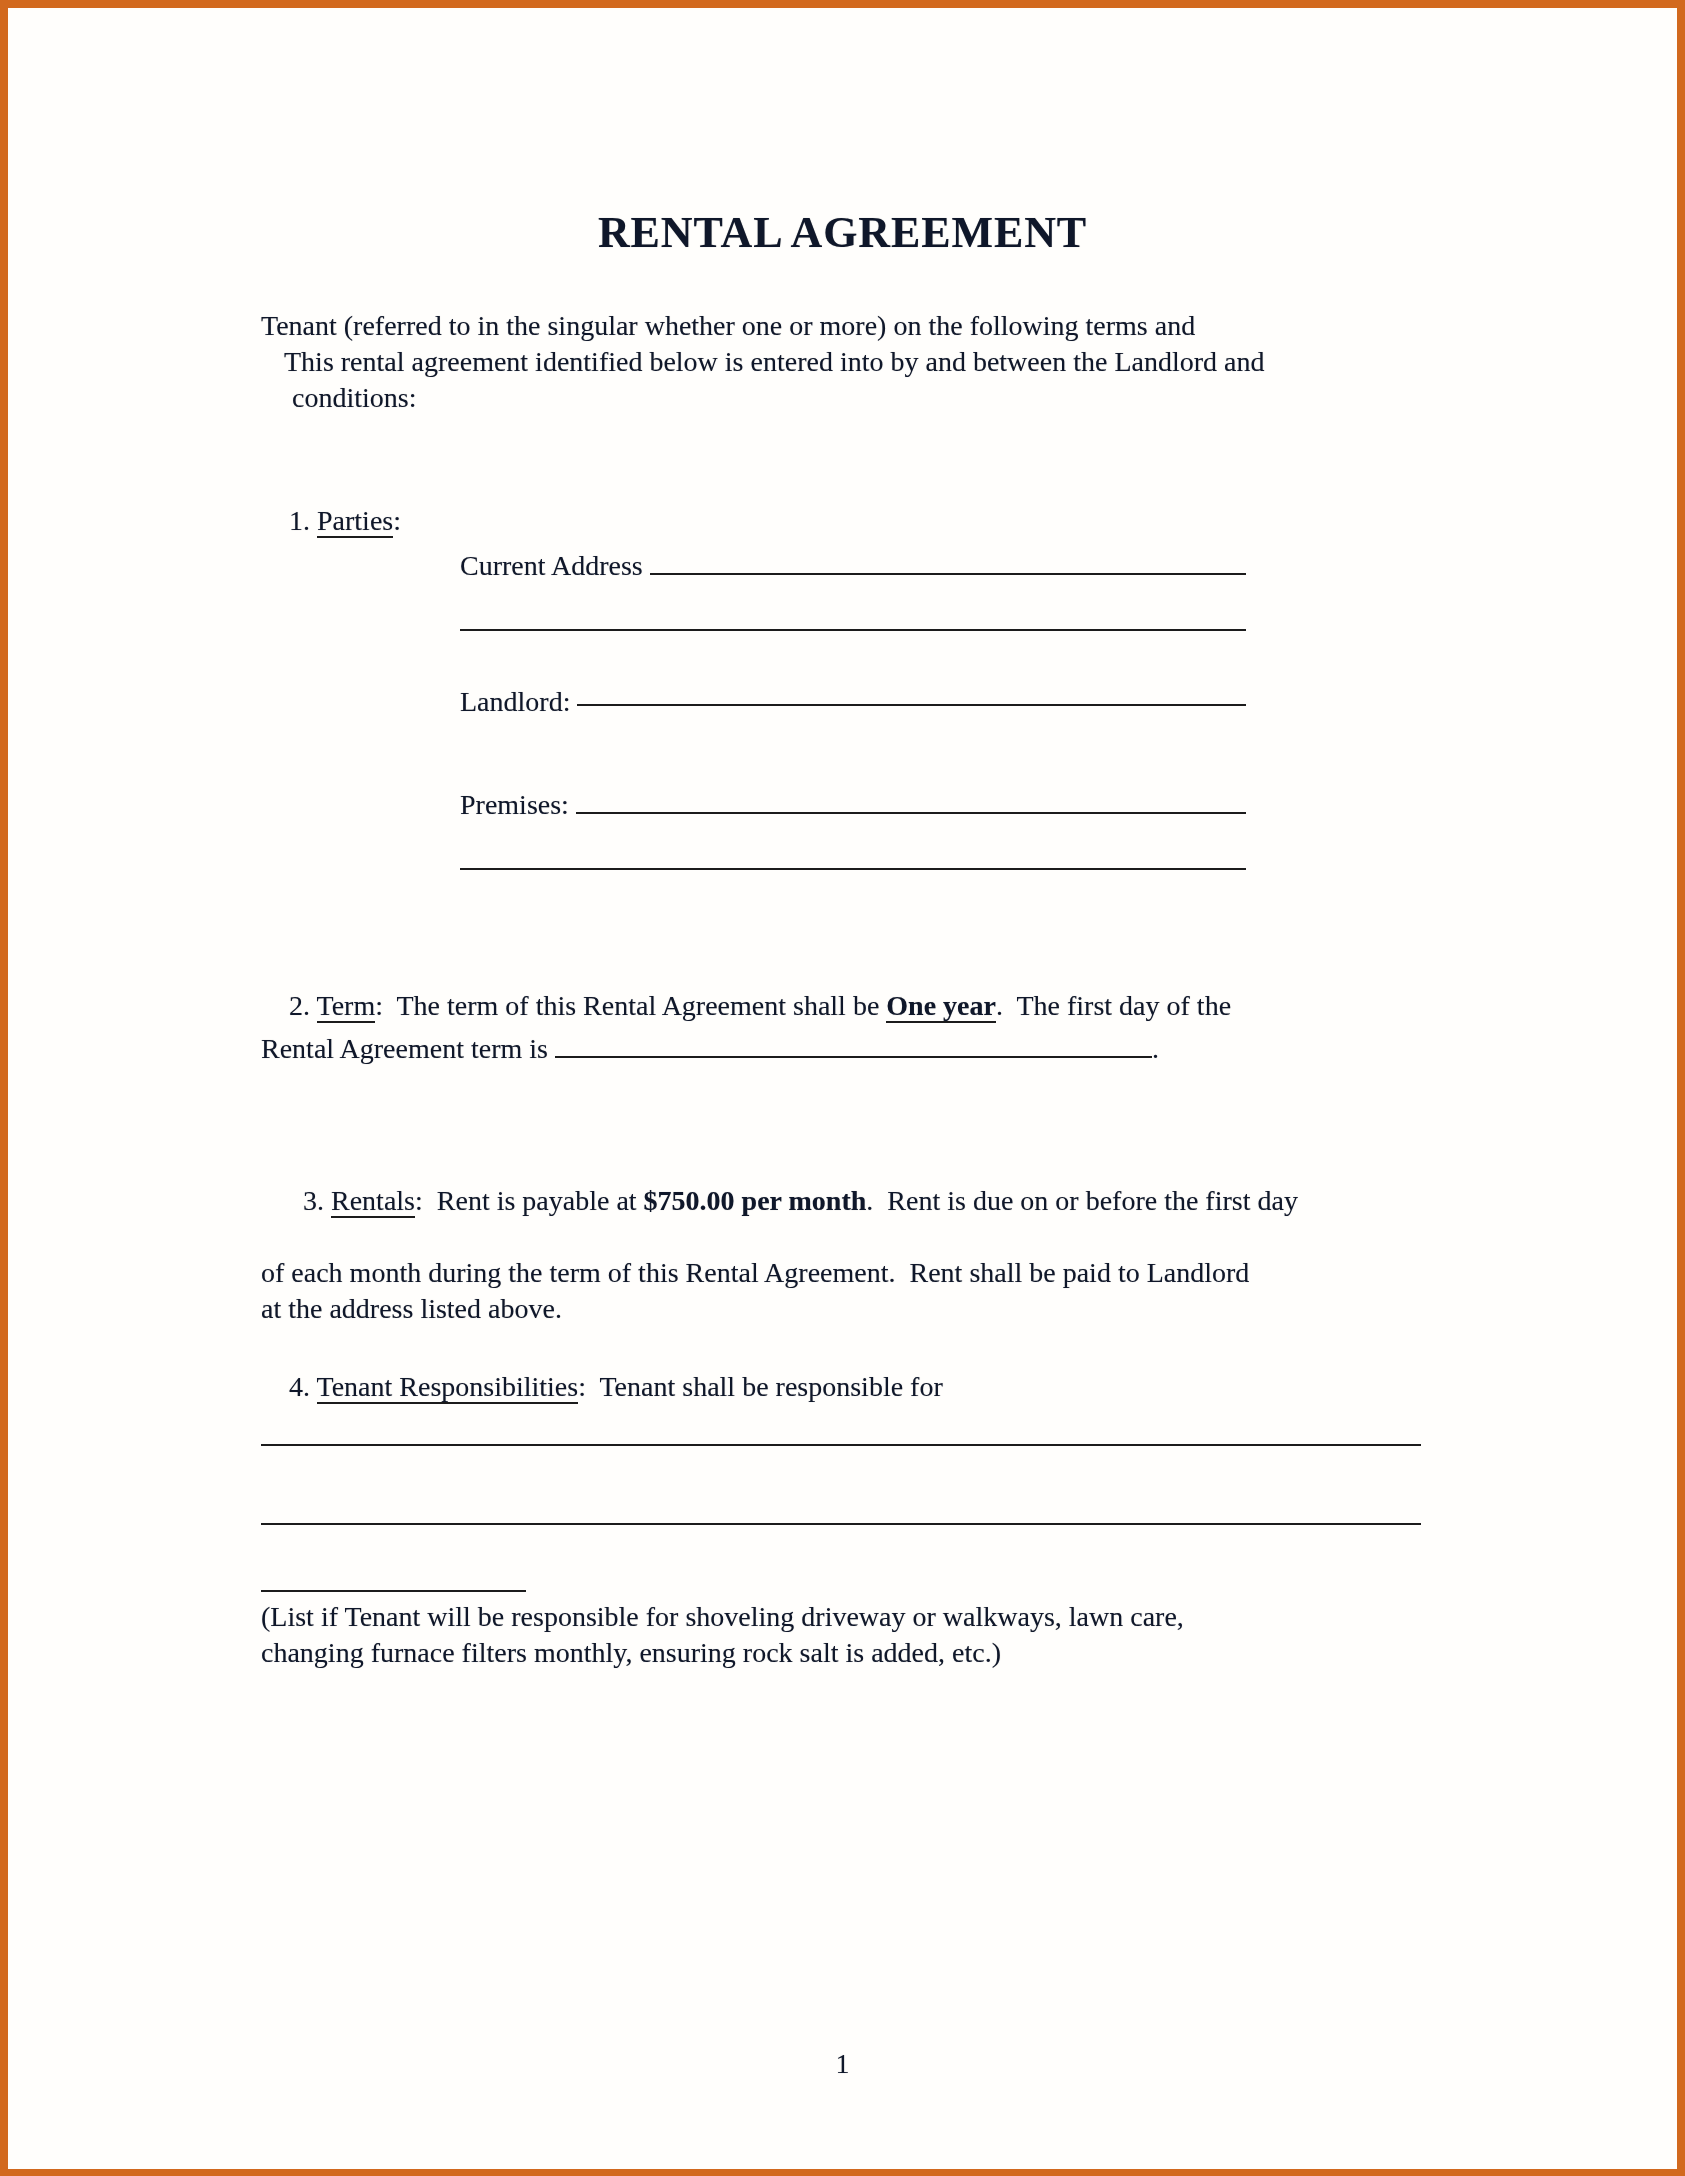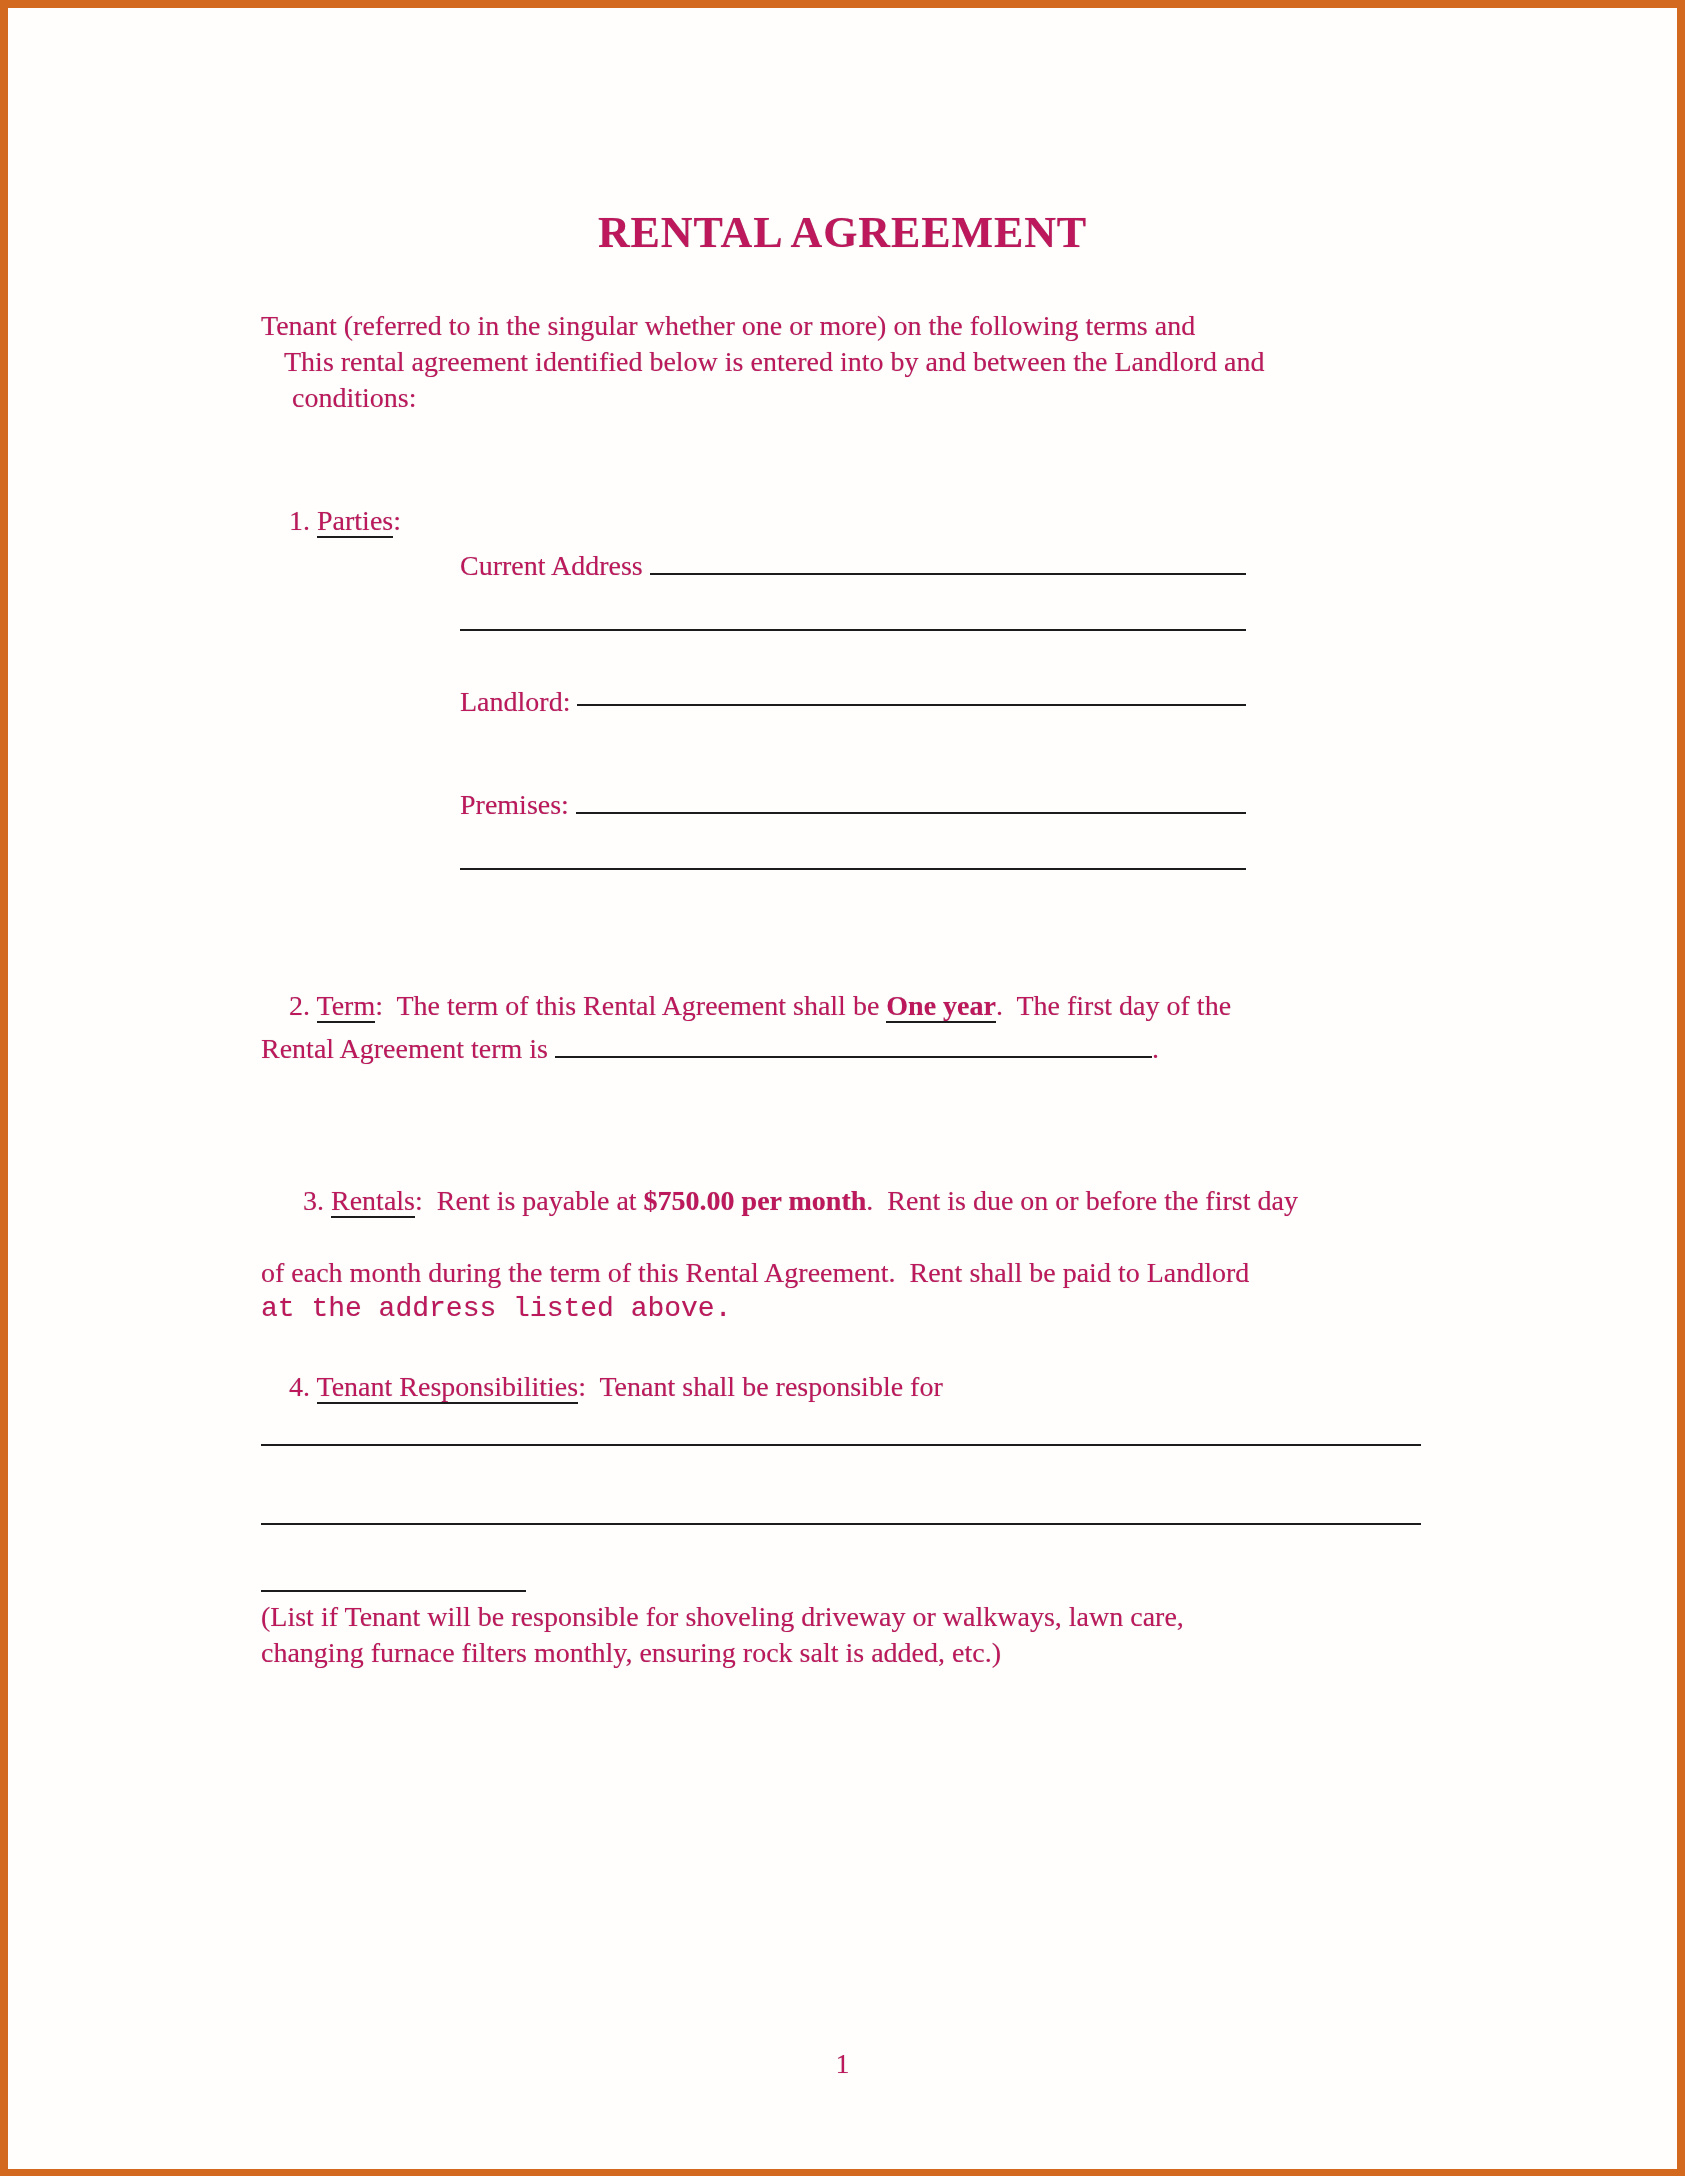--- a/index.html
+++ b/index.html
@@ -61,21 +61,21 @@
     left:0;right:0;
     text-align:center;
     font-size:28px;
     line-height:36px;
     text-shadow:0 0 0.9px rgba(40,40,40,.35);
   }
 </style>
 </head>
 <body>
 
-<div class="page" style="border-color: rgb(210, 105, 30); color: #be185d;">
+<div class="page" style="border-color: rgb(210, 105, 30); color: #0f172a;">
 
   <div class="title" style="top:200px;">RENTAL AGREEMENT</div>
 
   <div class="para" style="position:absolute;left:253px;top:300px;">
     <div class="txt ln" style="position:static;">Tenant (referred to in the singular whether one or more) on the following terms and</div>
     <div class="txt ln indent" style="position:static;">This rental agreement identified below is entered into by and between the Landlord and</div>
     <div class="txt ln" style="position:static;margin-left:31px;">conditions:</div>
   </div>
 
   <div class="txt" style="left:253px;top:459px;">
@@ -114,21 +114,21 @@
     <span>Rental Agreement term is </span>
     <span class="fill fixed" style="width:597px;"></span>
     <span>.</span>
   </div>
 
   <div class="para" style="position:absolute;left:253px;top:1139px;">
     <div class="txt ln" style="position:static;">
       <span>3. </span><span class="u">Rentals</span><span>:  Rent is payable at </span><span class="b">$750.00 per month</span><span>.  Rent is due on or before the first day</span>
     </div>
     <div class="txt ln" style="position:static;">of each month during the term of this Rental Agreement.  Rent shall be paid to Landlord</div>
-    <div class="txt ln" style="position:static;font-family:Liberation Mono, monospace;">at the address listed above.</div>
+    <div class="txt ln" style="position:static;">at the address listed above.</div>
   </div>
 
   <div class="txt" style="left:253px;top:1325px;">
     <span>4. </span><span class="u">Tenant Responsibilities</span><span>:  Tenant shall be responsible for</span>
   </div>
 
   <div class="rule" style="left:253px;top:1436px;width:1160px;"></div>
   <div class="rule" style="left:253px;top:1515px;width:1160px;"></div>
   <div class="rule" style="left:253px;top:1582px;width:265px;"></div>
 

